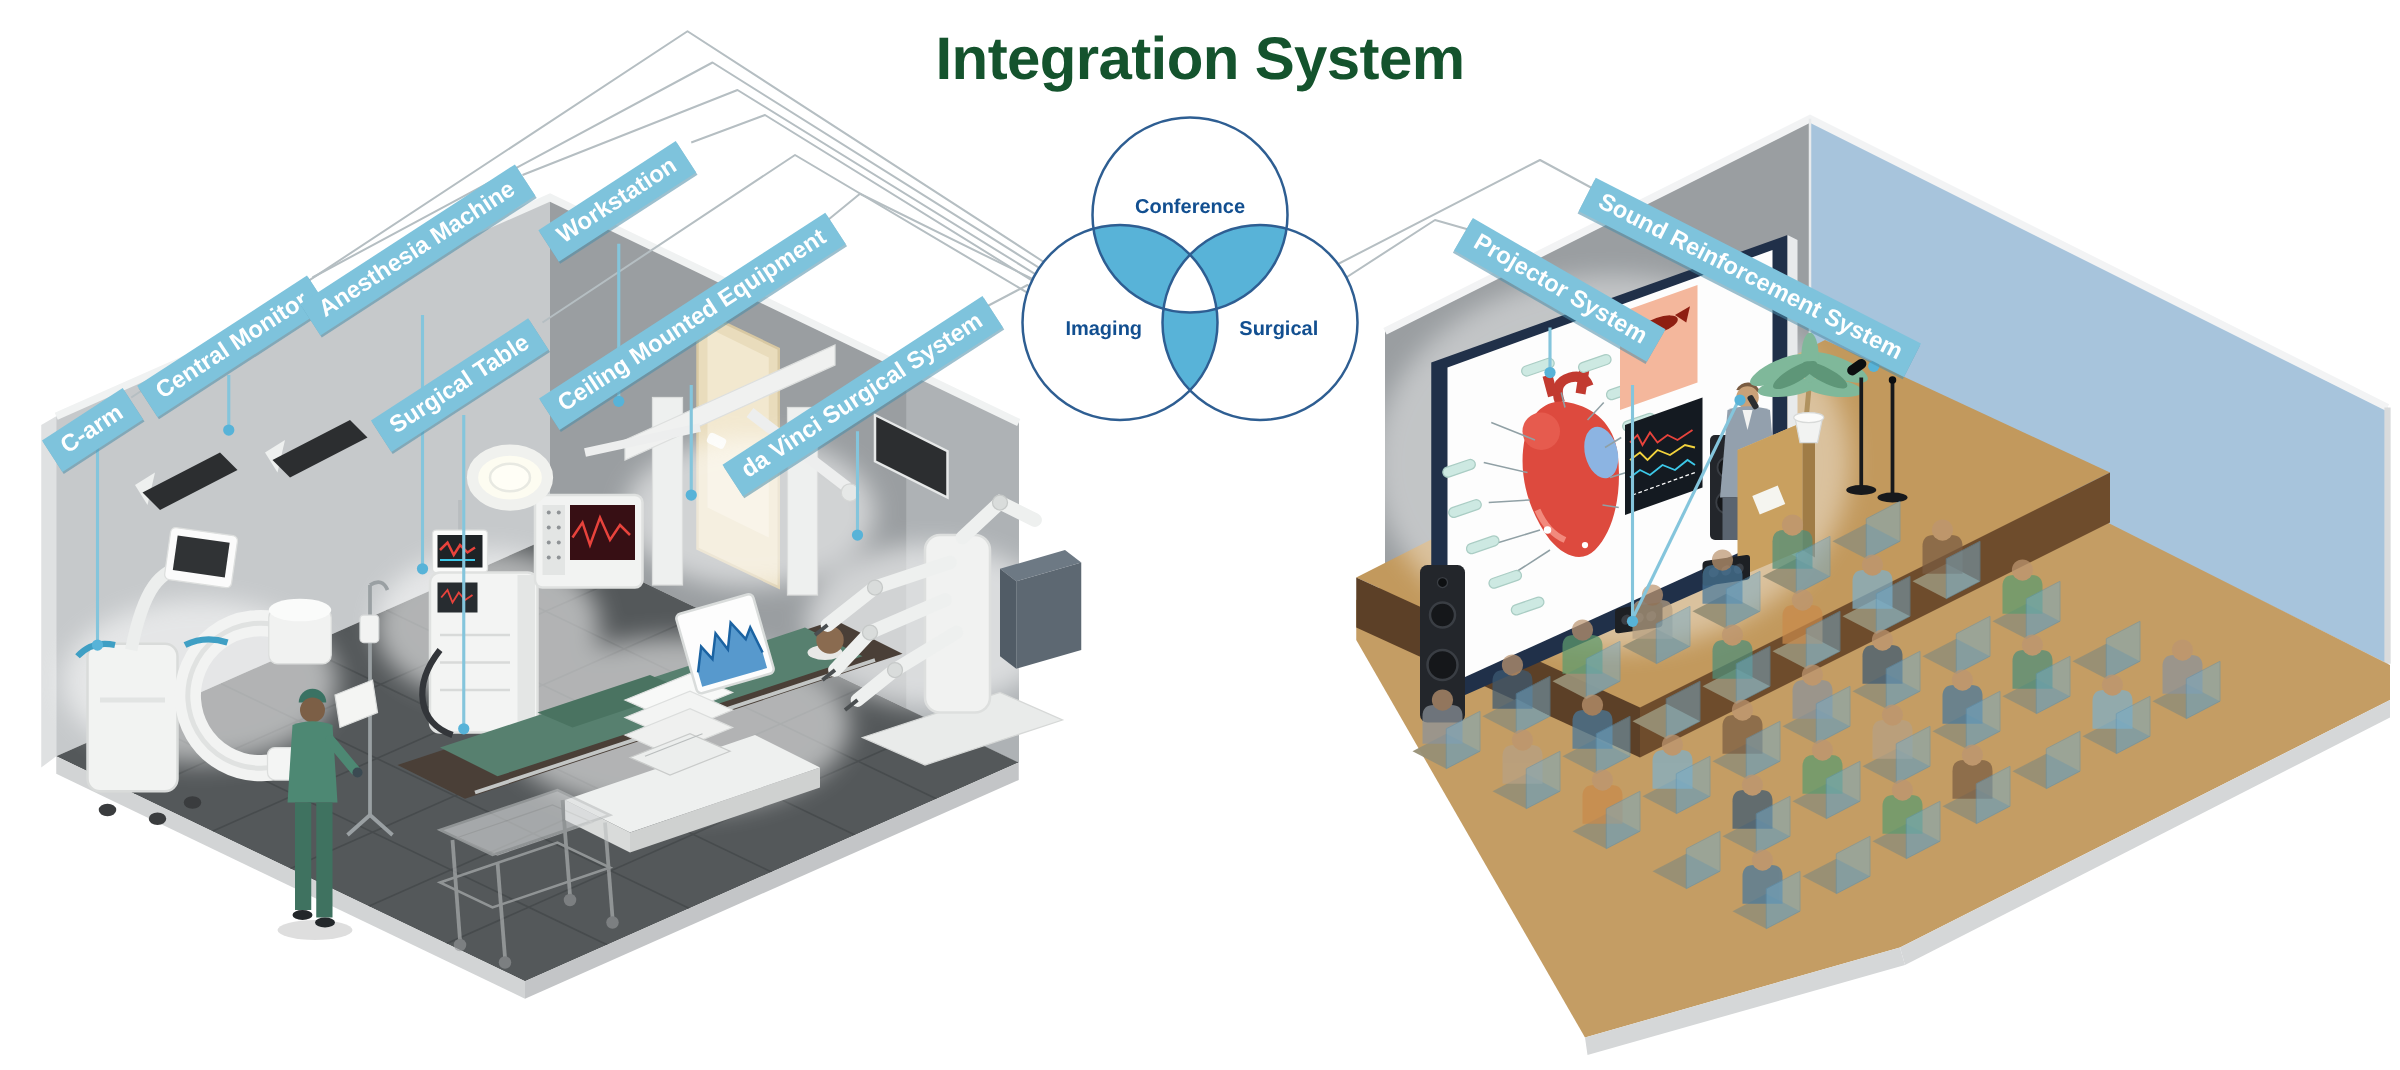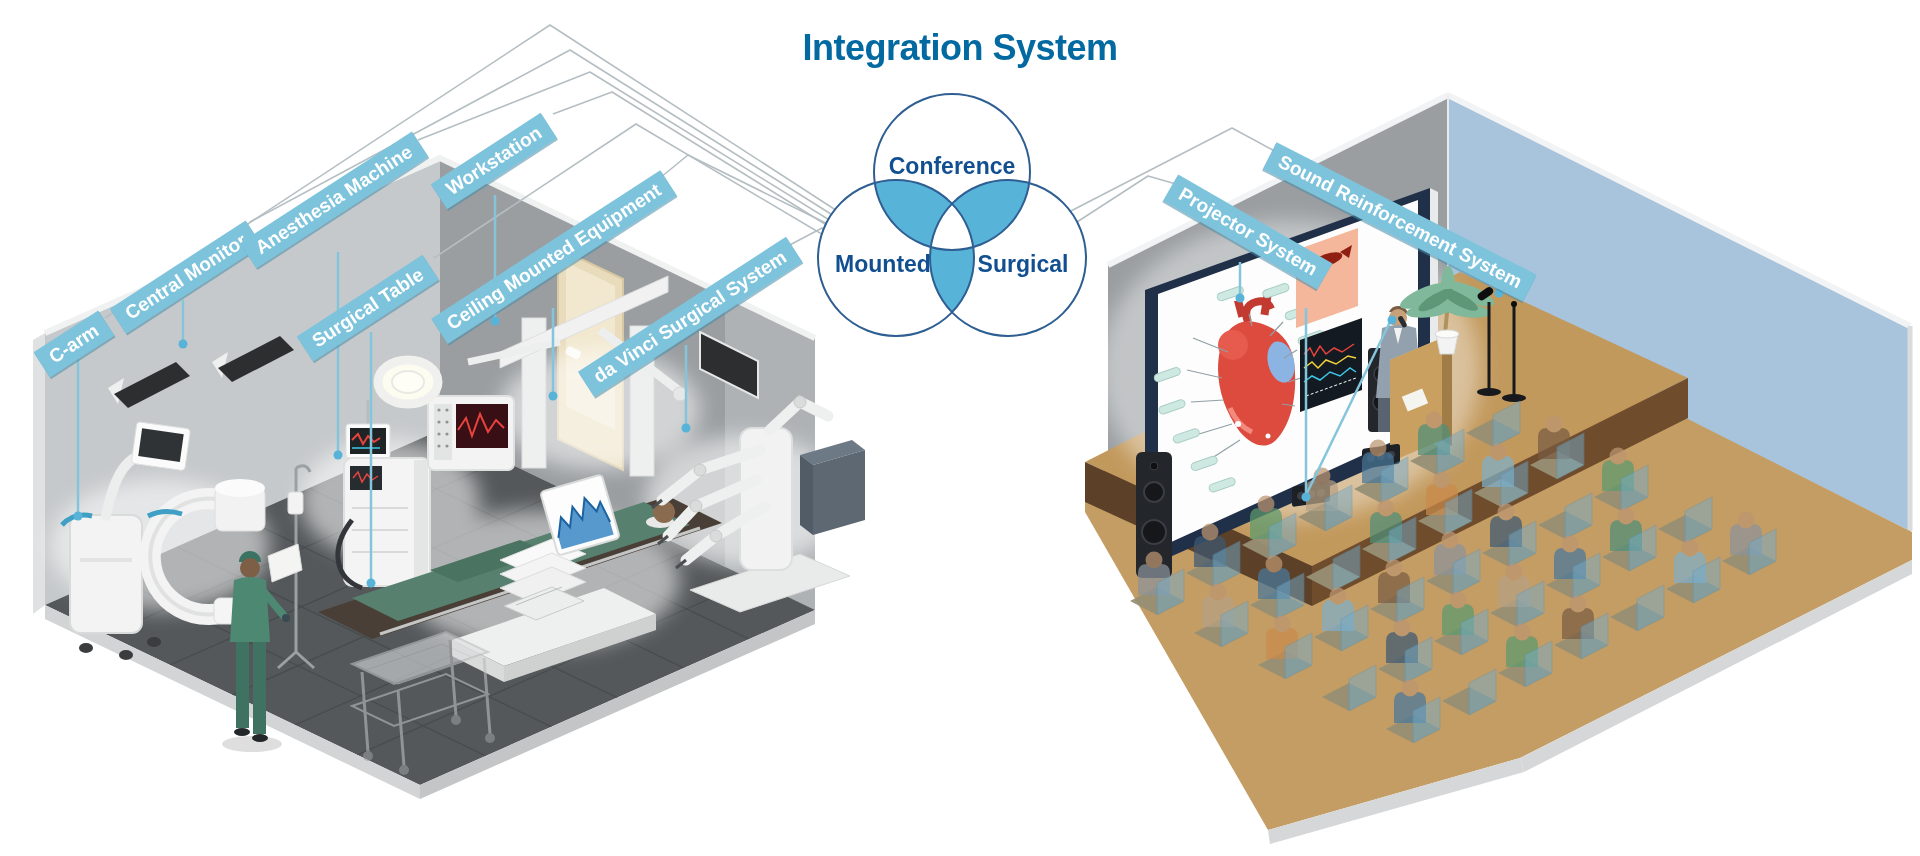--- a/index.html
+++ b/index.html
@@ -1,21 +1,21 @@
 <!DOCTYPE html>
 <html><head>
 <meta charset="utf-8">
 <style>
   html,body{margin:0;padding:0;background:#ffffff;}
   .stage{position:relative;width:1920px;height:856px;background:#ffffff;overflow:hidden;
          font-family:"Liberation Sans",sans-serif;}
   .scene{position:absolute;left:0;top:0;}
-  .title{position:absolute;transform:translate(-50%,-50%);color:#0369a1;font-size:36px;
+  .title{position:absolute;transform:translate(-50%,-50%);color:#14532d;font-size:48px;
          font-weight:bold;letter-spacing:-0.5px;white-space:nowrap;}
-  .venn-label{position:absolute;transform:translate(-50%,-50%);color:#124f90;font-size:23px;
+  .venn-label{position:absolute;transform:translate(-50%,-50%);color:#124f90;font-size:16px;
          font-weight:bold;white-space:nowrap;}
   .ribbon{position:absolute;transform:translate(-50%,-50%) rotate(var(--rot));
          background:#7ec3dc;color:#ffffff;font-weight:bold;font-size:19px;
          padding:4px 11px;white-space:nowrap;box-shadow:0 2px 0 rgba(74,141,167,.55);}
 </style>
 </head>
 <body>
 
 <div class="stage">
 
@@ -611,21 +611,21 @@
         </g>
     <circle cx="952" cy="172" r="78" fill="none" stroke="#2e5e92" stroke-width="2"></circle>
     <circle cx="896" cy="258" r="78" fill="none" stroke="#2e5e92" stroke-width="2"></circle>
     <circle cx="1008" cy="258" r="78" fill="none" stroke="#2e5e92" stroke-width="2"></circle>
   </g>
 </svg>
 
 <div class="title" style="left:960px;top:48px">Integration System</div>
 
 <div class="venn-label" style="left:952px;top:166px">Conference</div>
-<div class="venn-label" style="left:883px;top:264px">Mounted</div>
+<div class="venn-label" style="left:883px;top:264px">Imaging</div>
 <div class="venn-label" style="left:1023px;top:264px">Surgical</div>
 
 <div class="ribbon" style="left:74px;top:344px;--rot:-33deg">C-arm</div>
 <div class="ribbon" style="left:186px;top:277px;--rot:-33deg">Central Monitor</div>
 <div class="ribbon" style="left:334px;top:200px;--rot:-33deg">Anesthesia Machine</div>
 <div class="ribbon" style="left:494px;top:161px;--rot:-33deg">Workstation</div>
 <div class="ribbon" style="left:368px;top:308px;--rot:-33deg">Surgical Table</div>
 <div class="ribbon" style="left:554px;top:257px;--rot:-33deg">Ceiling Mounted Equipment</div>
 <div class="ribbon" style="left:690px;top:317px;--rot:-33deg">da Vinci Surgical System</div>
 

